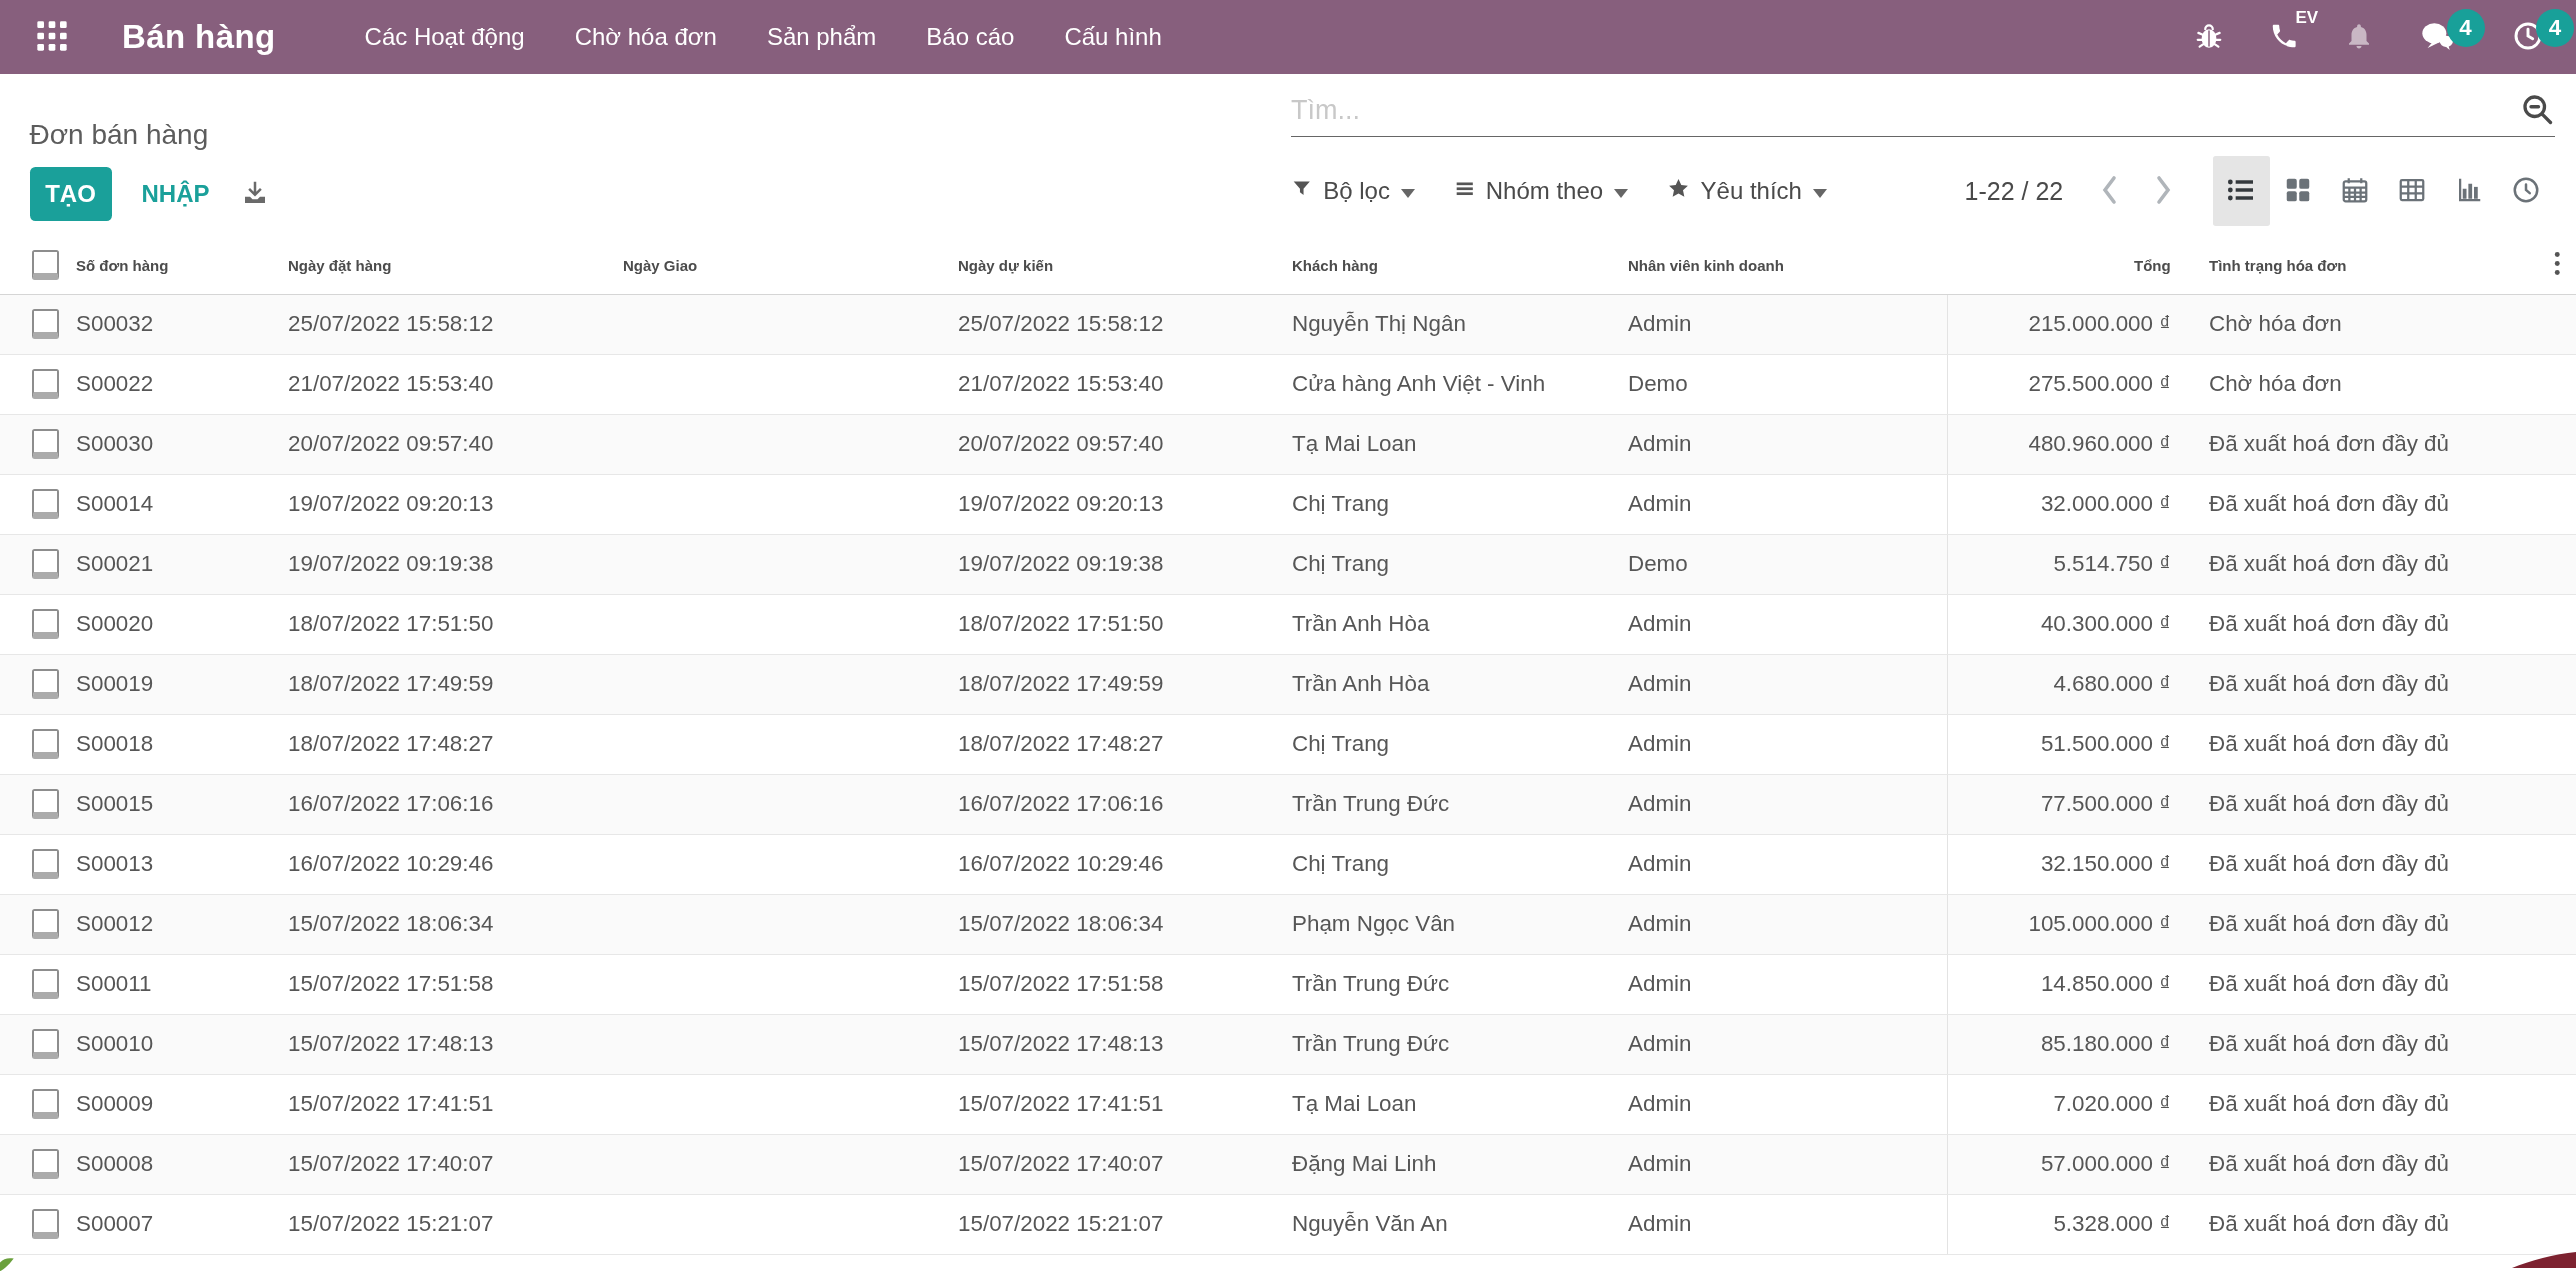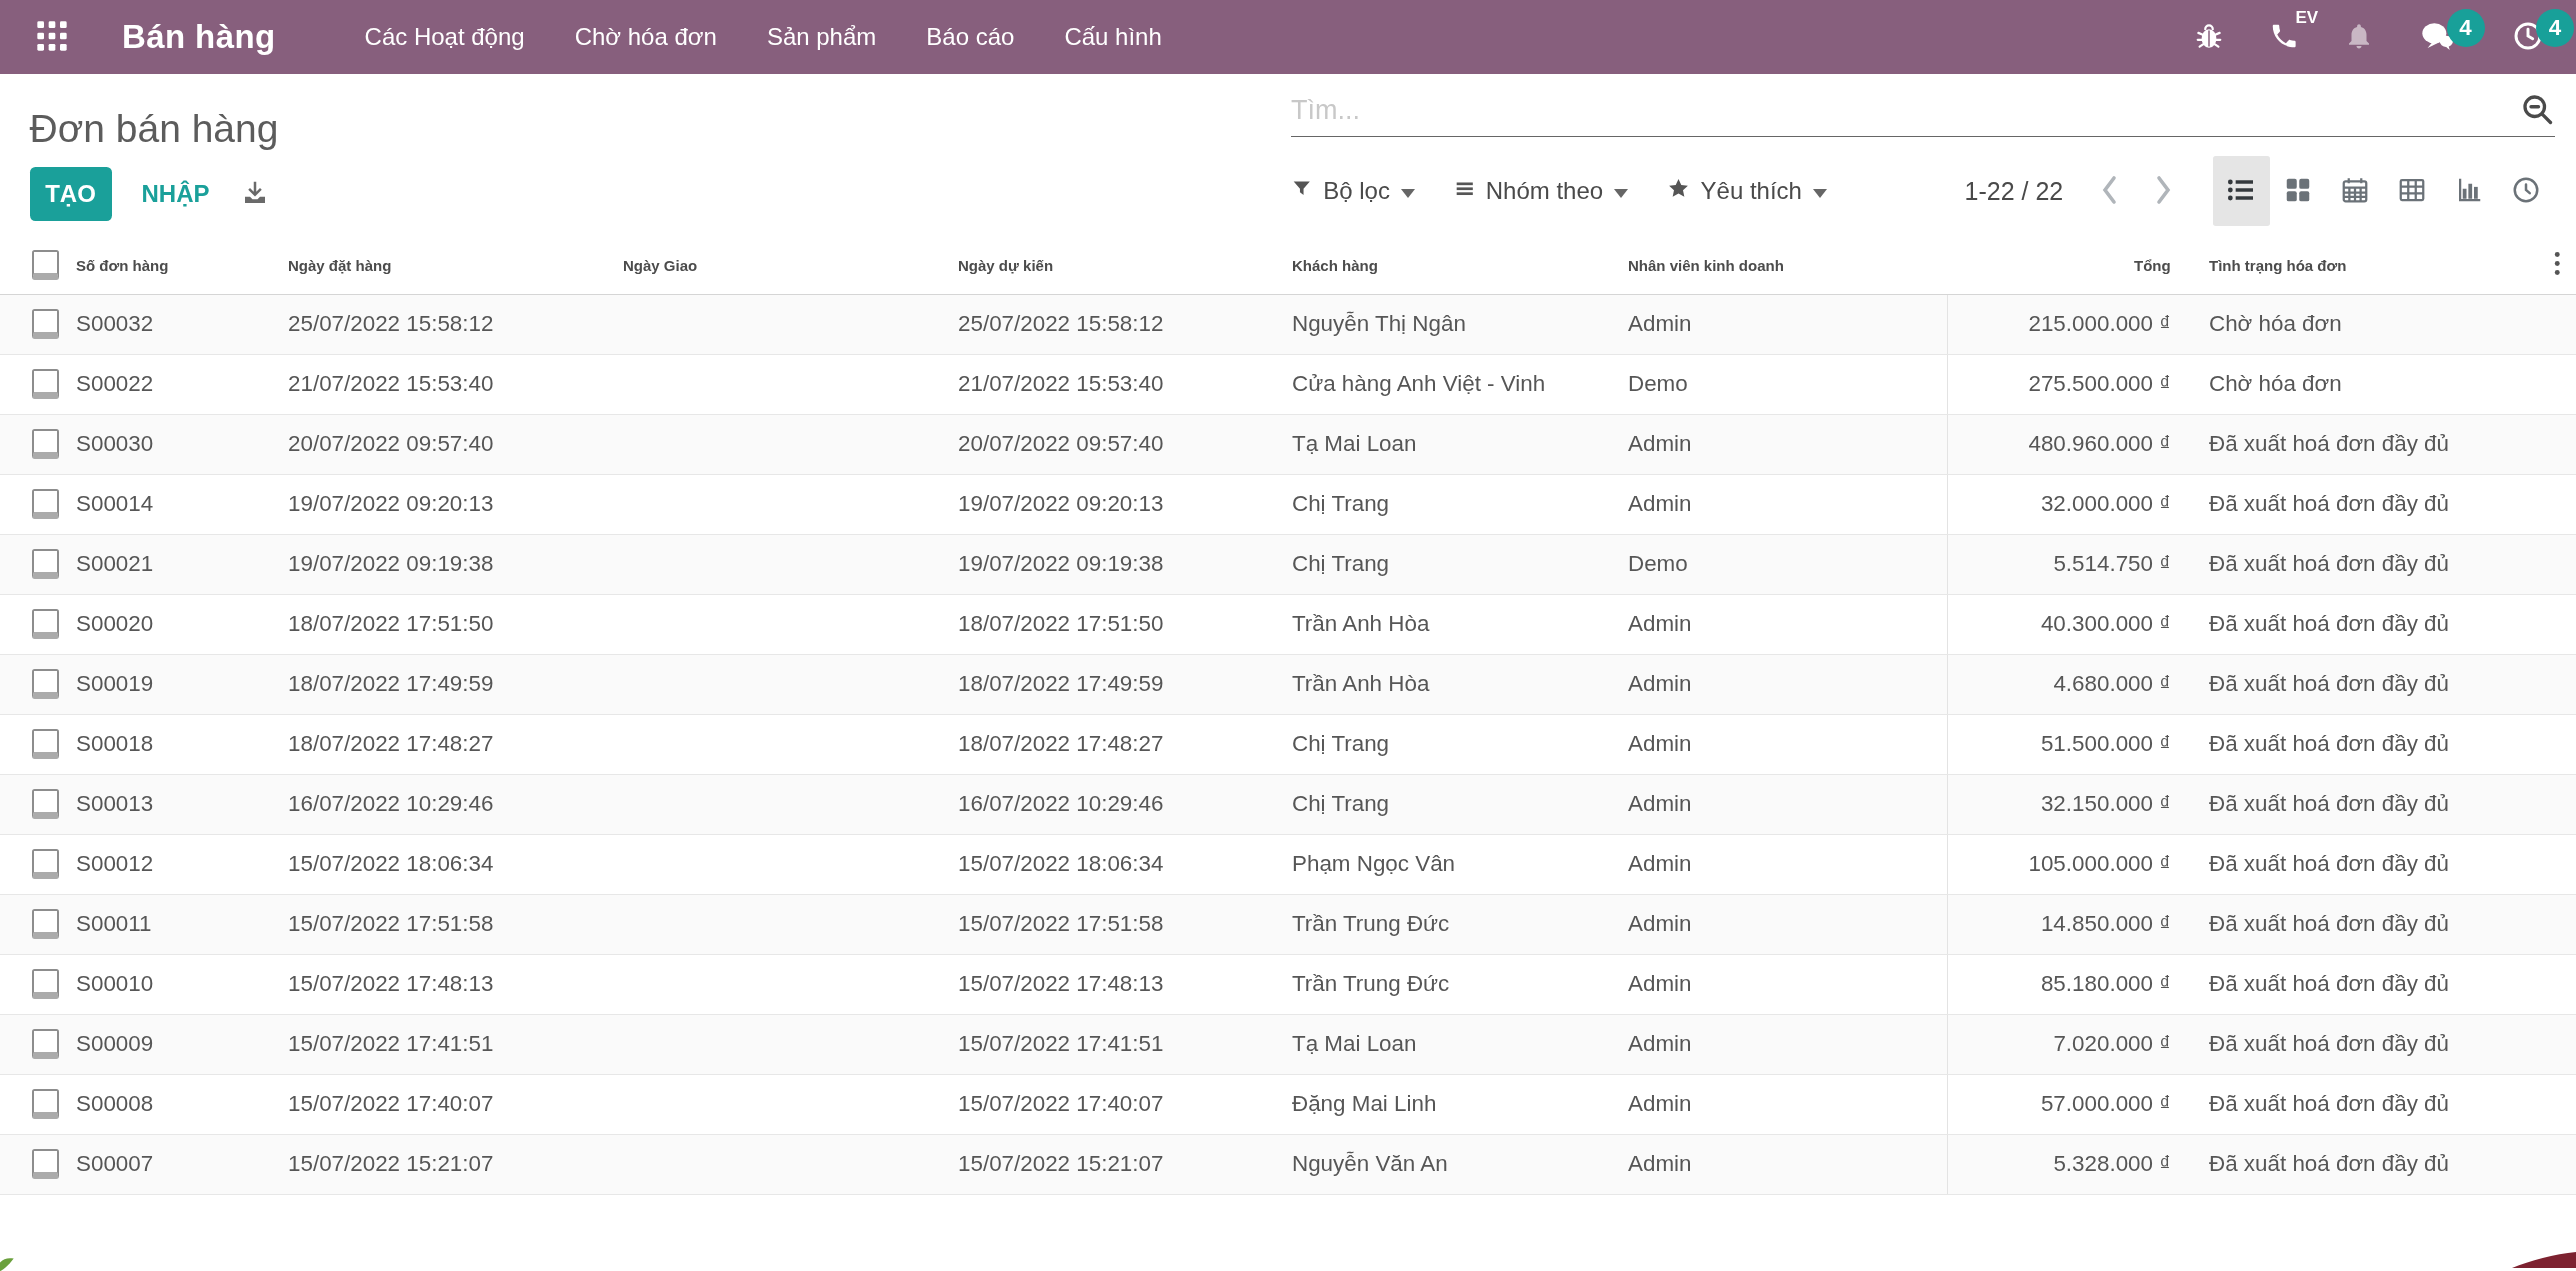--- a/index.html
+++ b/index.html
@@ -22,21 +22,21 @@
   .user-block { display:flex; align-items:center; gap:14.3px; cursor:pointer; margin-left:9px; }
   .avatar { width:48px; height:48px; border-radius:50%; background:#fff; overflow:hidden; flex:none; }
   .user-name { font-size:25px; }
   .caret-w { width:0; height:0; border-left:8px solid transparent; border-right:8px solid transparent; border-top:9.8px solid #fff; margin-left:3.6px; }
 
   
   .control-panel { display:grid; grid-template-columns:1291px 1285px; }
   .cp-left { padding-left:29.5px; }
   .cp-right { padding-right:21.5px; }
   .breadcrumb-row { height:77px; display:flex; align-items:flex-end; }
-  .breadcrumb { font-size:39px; color:#5c5c5c; }
+  .breadcrumb { font-size:28px; color:#5c5c5c; }
   .buttons-row { height:86px; display:flex; align-items:center; gap:30px; }
   .btn-primary { background:#1aa09a; color:#fff; border:none; border-radius:5.4px; font-size:24px; font-weight:bold;
                  width:82px; height:54px; cursor:pointer; font-family:inherit; }
   .btn-link { background:none; border:none; color:#1aa09a; font-size:24px; font-weight:bold; cursor:pointer; font-family:inherit; }
   .icon-btn { background:none; border:none; cursor:pointer; display:flex; align-items:center; padding:0; }
 
   .search-box { height:52px; margin-top:10.7px; border-bottom:1.8px solid #666; display:flex; align-items:center; }
   .search-input { flex:1; border:none; outline:none; font-size:27px; color:#555; font-family:inherit; background:transparent; }
   .search-input::placeholder { color:#c8c8c8; }
 
@@ -412,20 +412,31 @@
     <td>18/07/2022 17:48:27</td>
     <td></td>
     <td>18/07/2022 17:48:27</td>
     <td>Chị Trang</td>
     <td>Admin</td>
     <td class="num col-total-cell">51.500.000 ₫</td>
     <td class="pad-status">Đã xuất hoá đơn đầy đủ</td>
   </tr>
       <tr>
     <td class="cb-cell"><span class="cbx"></span></td>
+    <td>S00015</td>
+    <td>16/07/2022 17:06:16</td>
+    <td></td>
+    <td>16/07/2022 17:06:16</td>
+    <td>Trần Trung Đức</td>
+    <td>Admin</td>
+    <td class="num col-total-cell">77.500.000 ₫</td>
+    <td class="pad-status">Đã xuất hoá đơn đầy đủ</td>
+  </tr>
+      <tr>
+    <td class="cb-cell"><span class="cbx"></span></td>
     <td>S00013</td>
     <td>16/07/2022 10:29:46</td>
     <td></td>
     <td>16/07/2022 10:29:46</td>
     <td>Chị Trang</td>
     <td>Admin</td>
     <td class="num col-total-cell">32.150.000 ₫</td>
     <td class="pad-status">Đã xuất hoá đơn đầy đủ</td>
   </tr>
       <tr>

